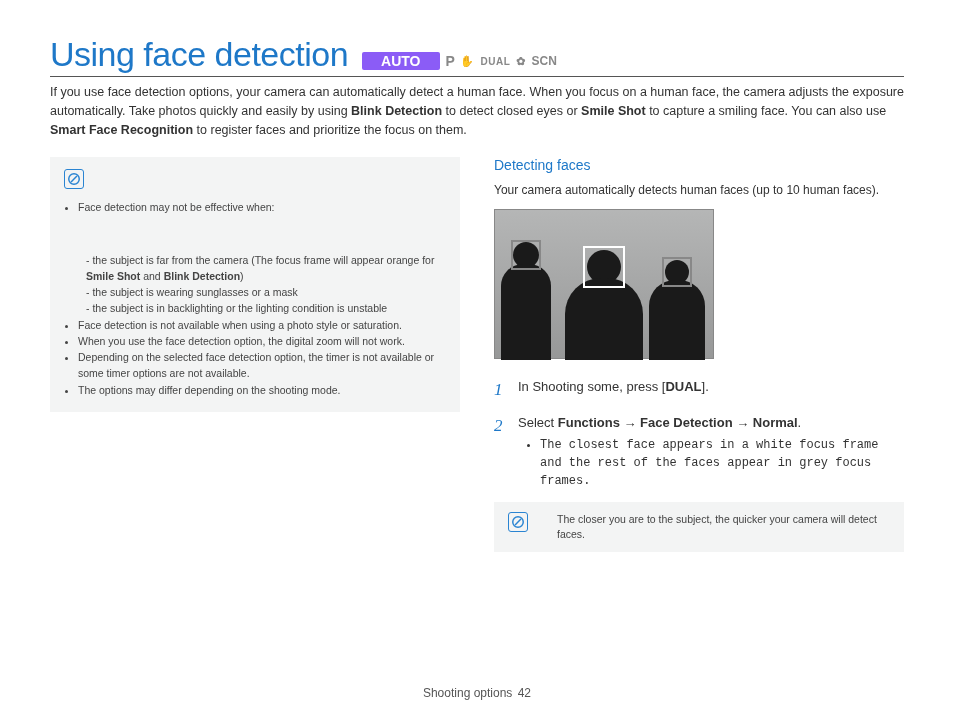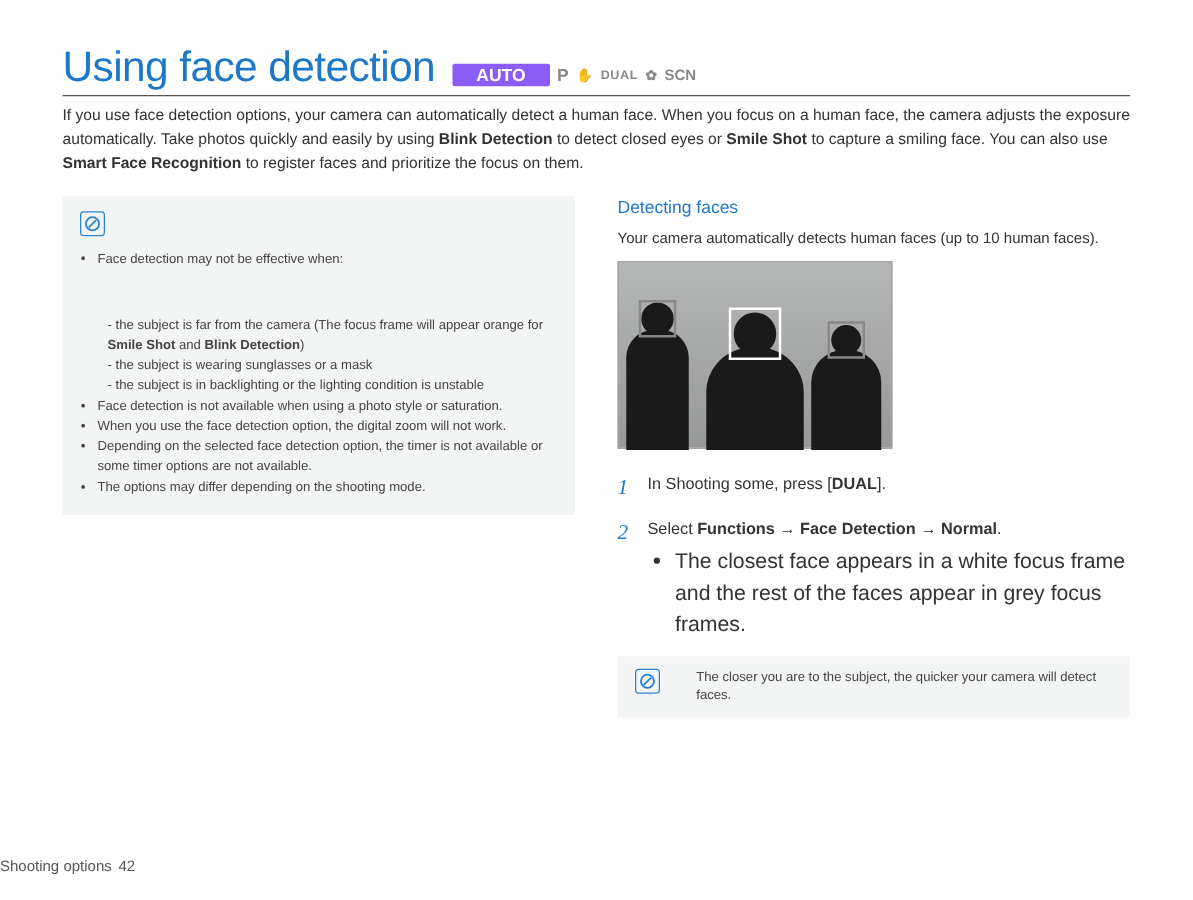--- a/index.html
+++ b/index.html
@@ -105,35 +105,35 @@
   .step { display: flex; gap: 10px; margin-bottom: 10px; line-height: 1.5; }
   .step-num {
     font-family: Georgia, serif;
     font-style: italic;
     color: #1e78c8;
     font-size: 17px;
     width: 14px;
     flex-shrink: 0;
   }
   .step-body { flex: 1; }
-  .step-body ul { list-style: disc; padding-left: 22px; font-size: 17px; margin-top: 4px; }
+  .step-body ul { list-style: disc; padding-left: 22px; font-size: 12px; margin-top: 4px; font-family: Liberation Mono, monospace; }
   .tip-box {
     background: #f3f4f4;
     padding: 10px 14px;
     display: flex;
     gap: 29px;
     align-items: flex-start;
     margin-top: 12px;
   }
   .tip-text { font-size: 10.5px; color: #444; line-height: 1.4; }
   .footer {
     position: absolute;
     bottom: 20px;
     left: 0; right: 0;
-    text-align: left;
+    text-align: center;
     font-family: "Arial Narrow", Arial, sans-serif;
     font-stretch: condensed;
     font-size: 12px;
     color: #555;
   }
   .footer .pg { font-family: Arial; font-size: 12px; margin-left: 2px; }
   b { font-weight: bold; }
 </style>
 </head>
 <body>

